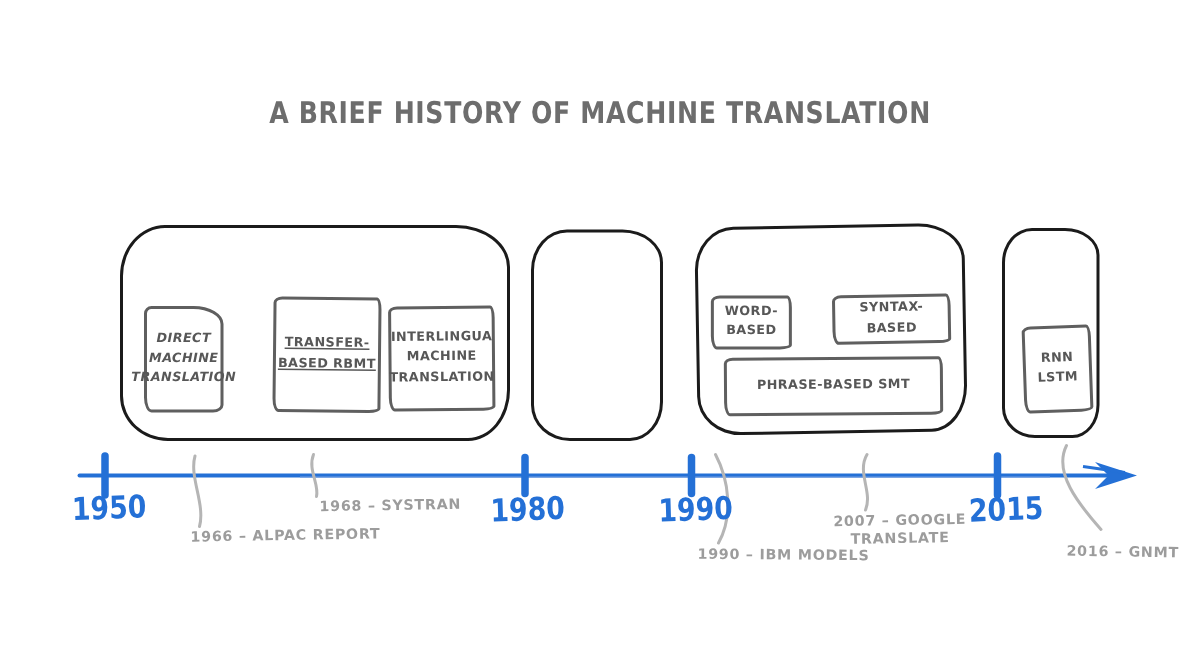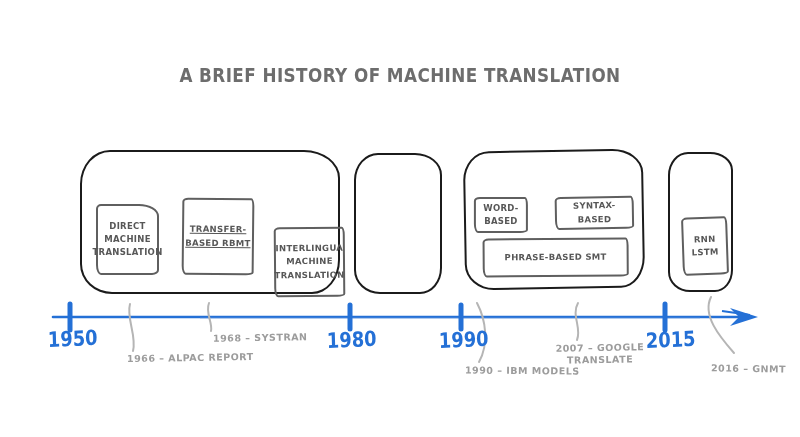--- a/index.html
+++ b/index.html
@@ -25,23 +25,23 @@
         border-radius:26px 31px 24px 29px / 29px 24px 31px 26px;}
   .era4{left:668px;top:152px;width:65px;height:140px;
         border-radius:20px 23px 18px 22px / 23px 18px 22px 20px;}
   
   .mbox{
     position:absolute;border:2px solid #5f5f5f;box-sizing:border-box;
     display:flex;align-items:center;justify-content:center;text-align:center;
     color:#575757;font-size:8.5px;font-weight:bold;letter-spacing:.3px;line-height:1.55;
     border-radius:6px 3px 8px 4px / 4px 8px 3px 9px;background:transparent;
   }
-  .e1b1{left:14px;top:52px;width:63px;height:71px;border-radius:5px 20px 7px 5px/5px 12px 5px 10px;}
+  .e1b1{left:14px;top:52px;width:53px;height:71px;border-radius:5px 20px 7px 5px/5px 12px 5px 10px;font-style:italic;}
   .e1b2{left:100px;top:46px;width:72px;height:77px;transform:rotate(.6deg);text-decoration:underline;}
-  .e1b3{left:192px;top:52px;width:71px;height:70px;transform:rotate(-.5deg);margin-top:23px;}
+  .e1b3{left:177px;top:52px;width:71px;height:70px;transform:rotate(-.5deg);}
   .e3b1{left:8px;top:44px;width:54px;height:36px;transform:rotate(1deg);}
   .e3b2{left:89px;top:45px;width:79px;height:33px;}
   .e3b3{left:16px;top:86px;width:146px;height:39px;transform:rotate(.6deg);}
   .e4b1{left:12px;top:63px;width:46px;height:58px;transform:rotate(-2deg);}
   
   .tl-svg{position:absolute;left:0;top:0;width:800px;height:437px;pointer-events:none;}
   
   .year{
     position:absolute;width:52px;text-align:center;color:#2470d6;
     font-size:21px;font-weight:bold;transform:scaleX(.85) rotate(-2deg);

